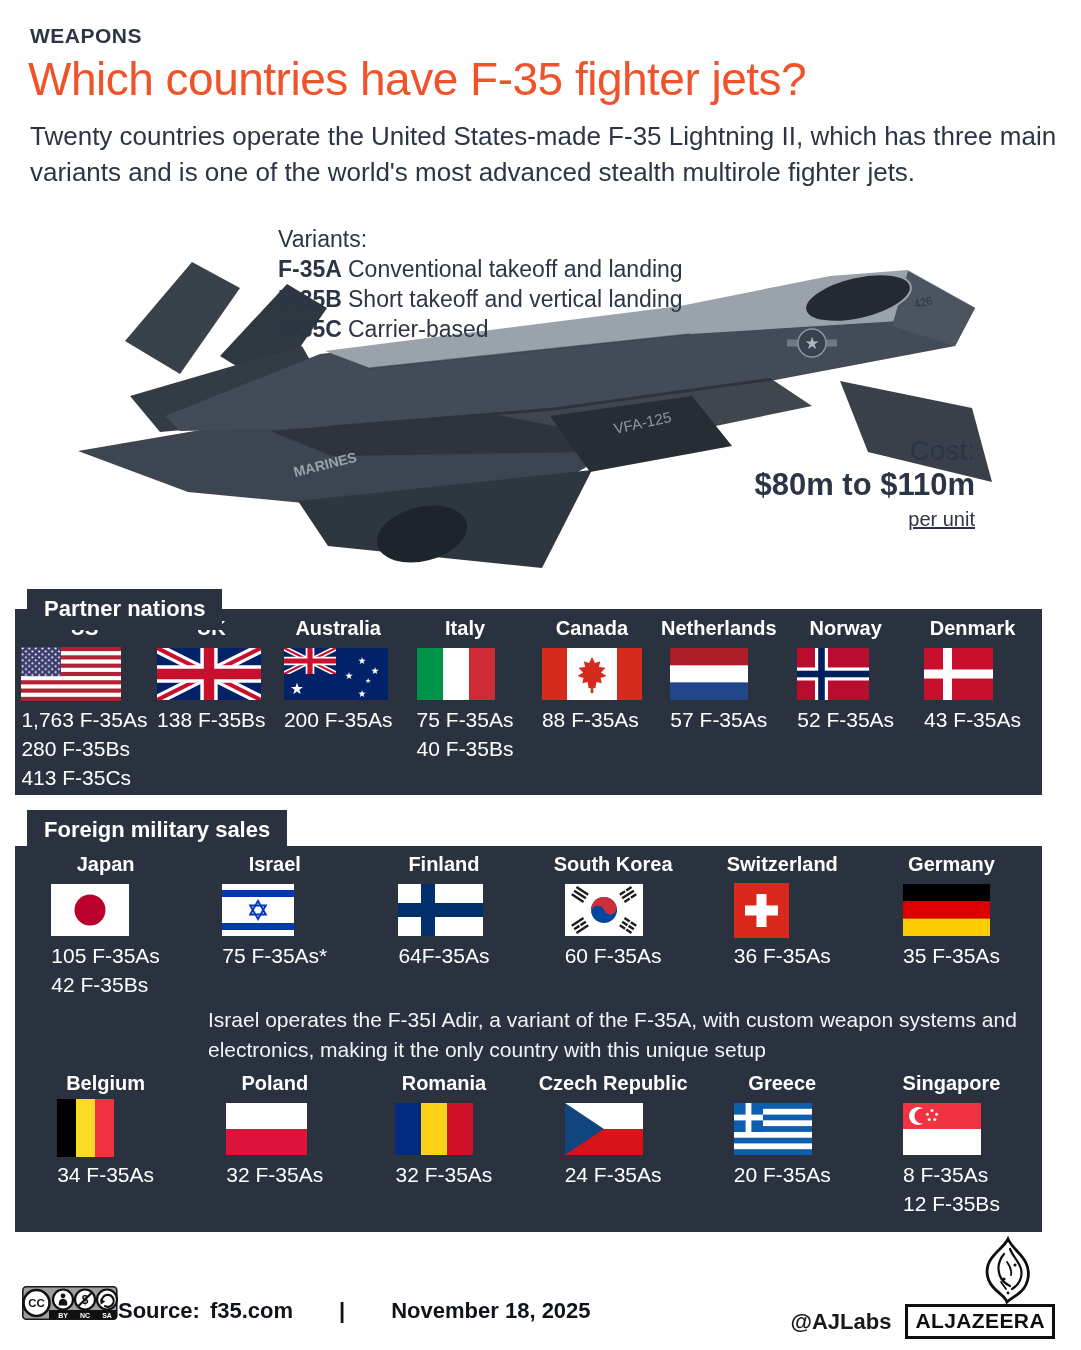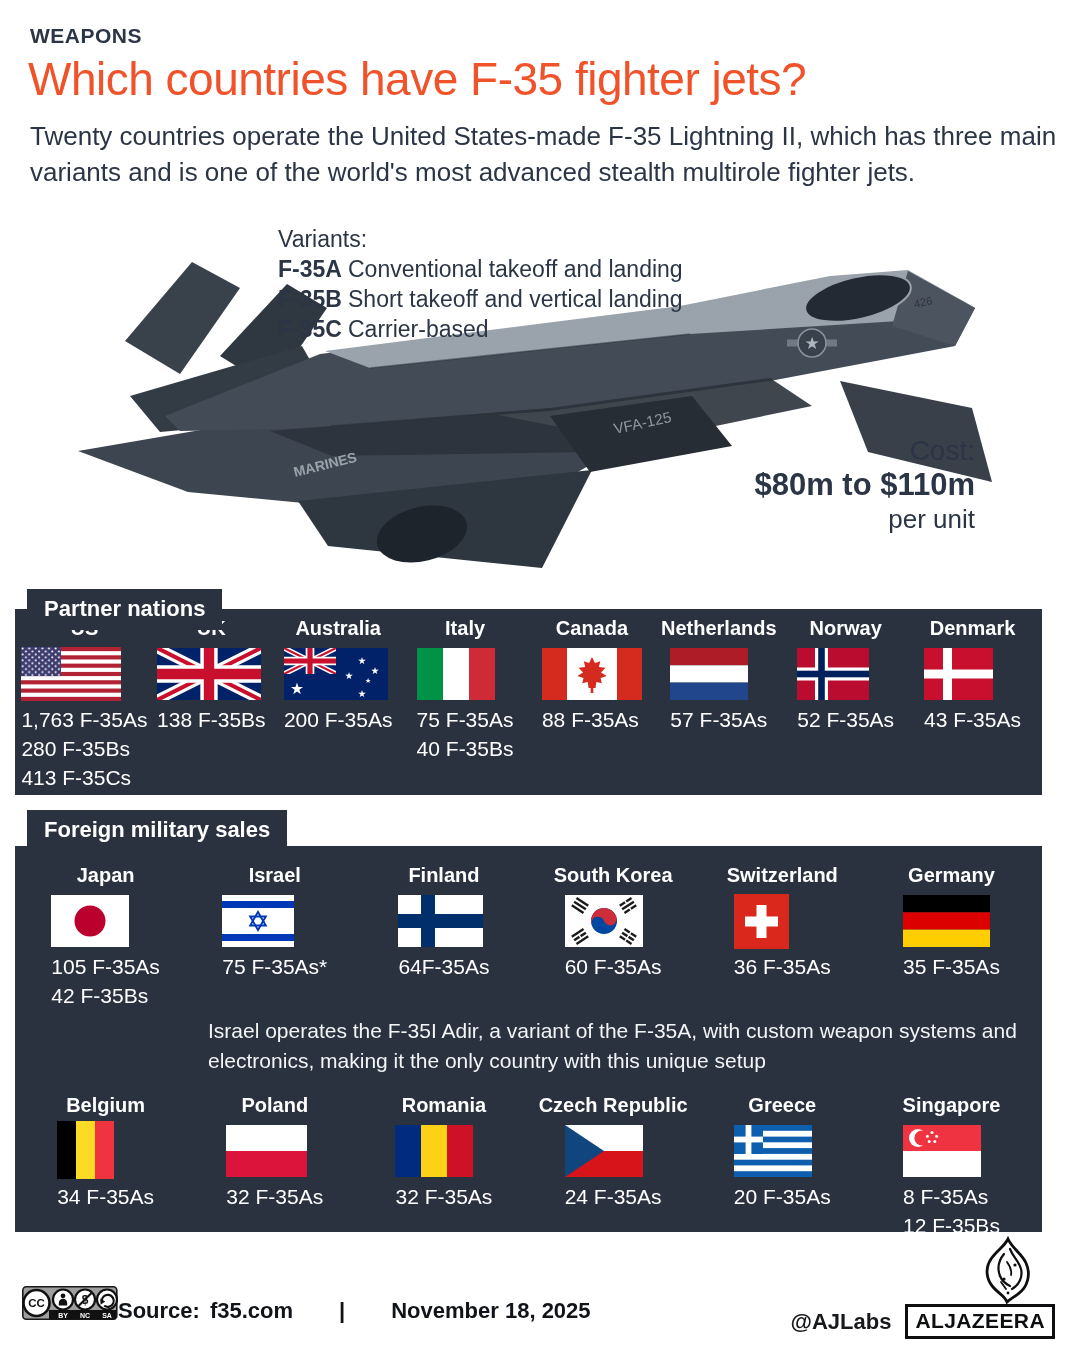--- a/index.html
+++ b/index.html
@@ -15,33 +15,33 @@
   .kicker { position:absolute; left:30px; top:24px; font-size:21px; font-weight:700; letter-spacing:.5px; color:#2b3545; }
   .title  { position:absolute; left:28px; top:52px; font-size:46px; font-weight:500; letter-spacing:-.5px; color:#f0532a; white-space:nowrap; }
   .subtitle { position:absolute; left:30px; top:118px; width:1030px; font-size:26px; font-weight:500; line-height:36px; color:#2b3545; }
   
   .variants { position:absolute; left:278px; top:224px; font-size:23px; line-height:30px; color:#2b3545; z-index:3; }
   .variants .vrow b { display:inline-block; width:70px; font-weight:700; }
   .jet { position:absolute; left:70px; top:246px; z-index:1; }
   .cost { position:absolute; right:106px; top:434px; text-align:right; line-height:34px; color:#2b3545; z-index:3; }
   .cost .c1 { font-size:28px; }
   .cost .c2 { font-size:31px; font-weight:700; }
-  .cost .c3 { font-size:26px; }
+  .cost .c3 { font-size:20px;text-decoration:underline; }
   
   .tab {
     position:absolute; left:27px; background:#2a323f; color:#fff;
     font-size:22px; font-weight:700; padding:7px 17px 8px; z-index:2; white-space:nowrap;
   }
   .tab-partner { top:589px; }
   .tab-fms { top:810px; }
   .panel { position:absolute; left:15px; width:1027px; background:#2a323f; overflow:hidden; }
   .panel-partner { top:609px; height:186px; }
   .panel-fms { top:846px; height:386px; }
   .cols { display:flex; padding:8px 6px 0 6px; }
-  .cols.fms-row { padding-top:18px; }
+  .cols.fms-row { padding-top:7px; }
   .col { flex:1 1 0; text-align:center; min-width:0; }
   .col-name { font-size:20px; font-weight:700; color:#ffffff; white-space:nowrap; margin-bottom:2px; }
   .stack { display:inline-block; text-align:left; }
   .flag-wrap { height:58px; display:flex; align-items:center; margin-top:3px; }
   .flag { display:block; }
   .count { font-size:21px; font-weight:500; line-height:29px; color:#ffffff; white-space:nowrap; margin-top:2px; }
   .count + .count { margin-top:0; }
   .fms-note { margin:6px 20px 0 193px; font-size:21px; font-weight:500; line-height:30px; color:#f2f4f6; }
   
   .footer { position:absolute; left:0; top:1232px; width:1081px; height:118px; background:#fff; }

